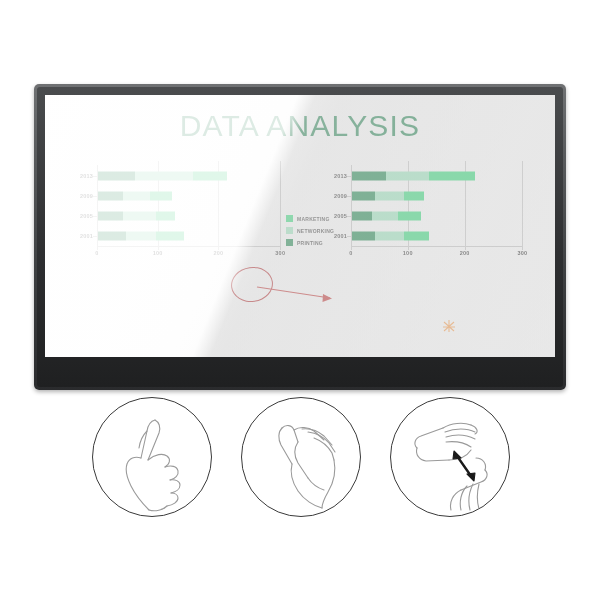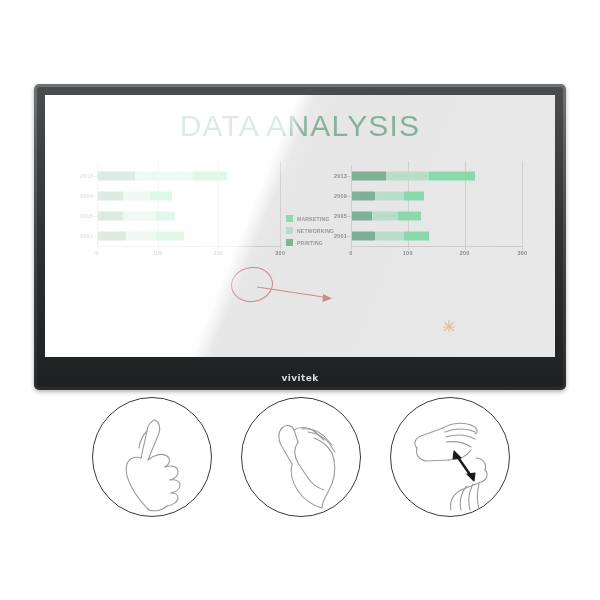--- a/index.html
+++ b/index.html
@@ -364,23 +364,20 @@
           <path d="M 300 351 C 320 346 346 350 362 346" stroke="#6fb6cf" stroke-width="1.4" fill="none"></path>
           <path d="M 300 355 C 322 351 348 354 364 350" stroke="#9cc9da" stroke-width="1.1" fill="none"></path>
         </svg>
 
         <div class="goals-text">GOALS</div>
 
         <div class="screen-sheen"></div>
       </div>
     </div>
 
-    <div class="brand-strip">
-      <span class="brand-logo">vivitek</span>
-    </div>
   </div>
 
   <div id="gestures">
 
     <div class="gesture-circle">
       <svg width="118" height="118" viewBox="0 0 118 118">
         <g fill="none" stroke="#9a9a9a" stroke-width="1.1" stroke-linecap="round" stroke-linejoin="round">
           <path d="M62 22 C 66 24 68 29 66 35 L 55 62"></path>
           <path d="M62 22 C 58 23 55 27 54 33 L 48 60"></path>
           <path d="M55 62 C 62 56 70 55 74 58 C 78 61 77 66 72 69"></path>

